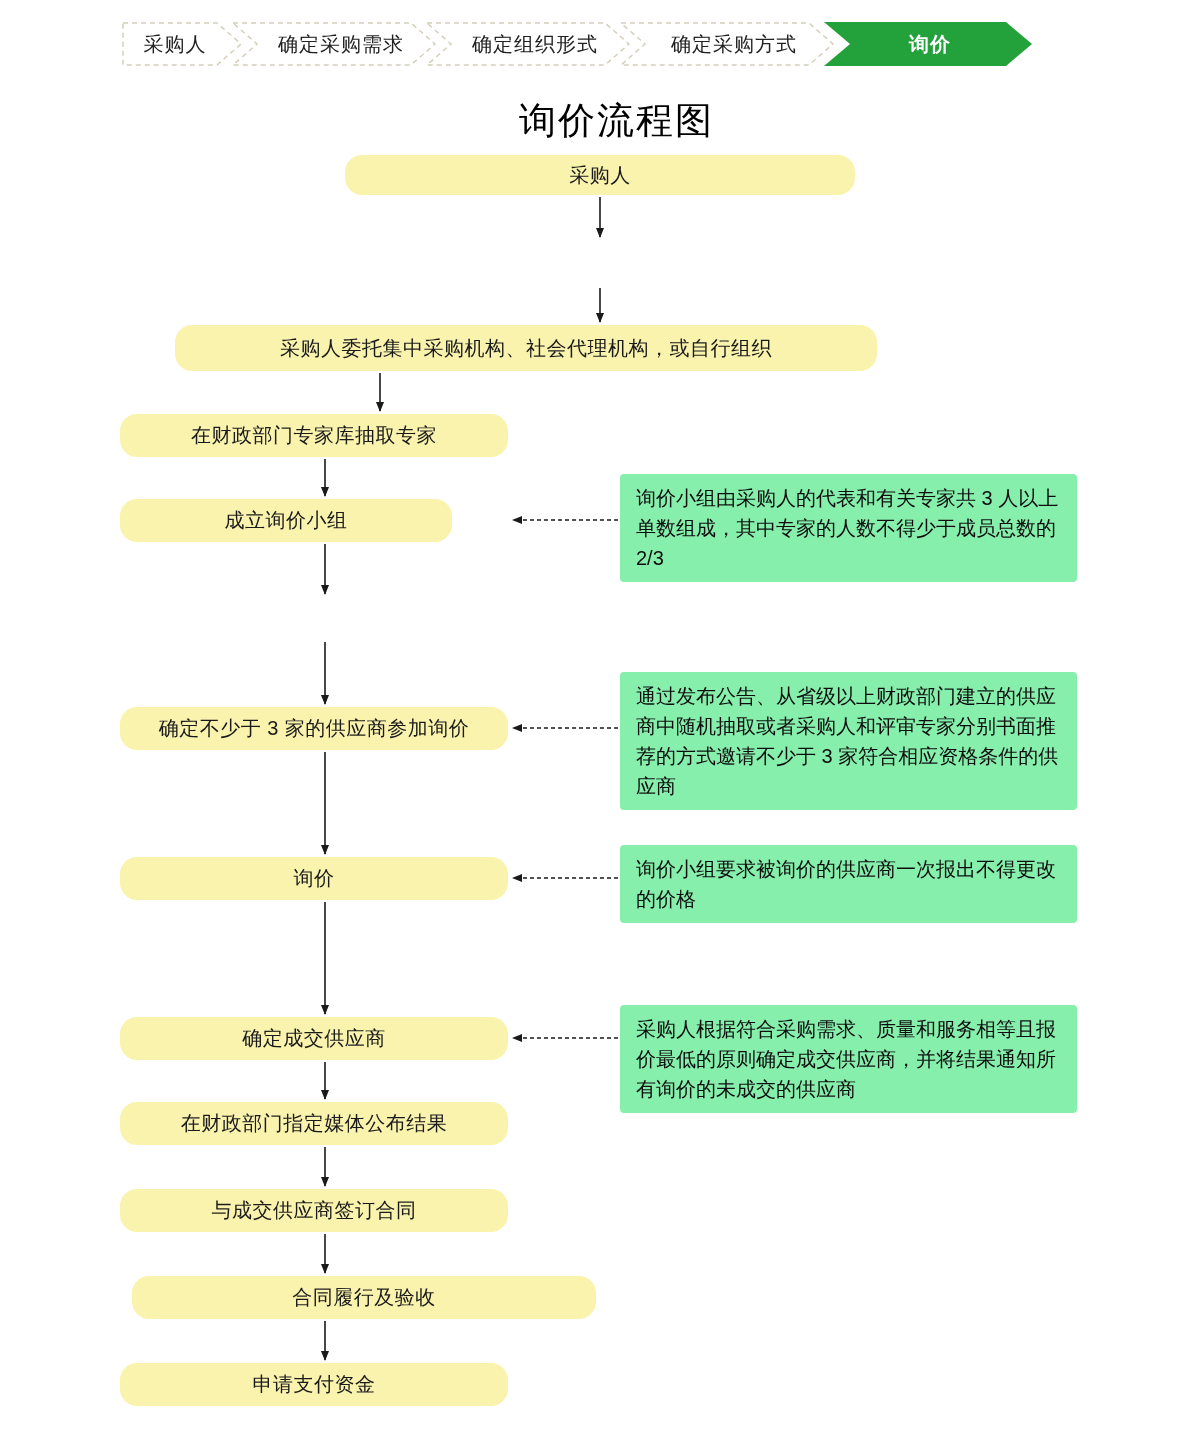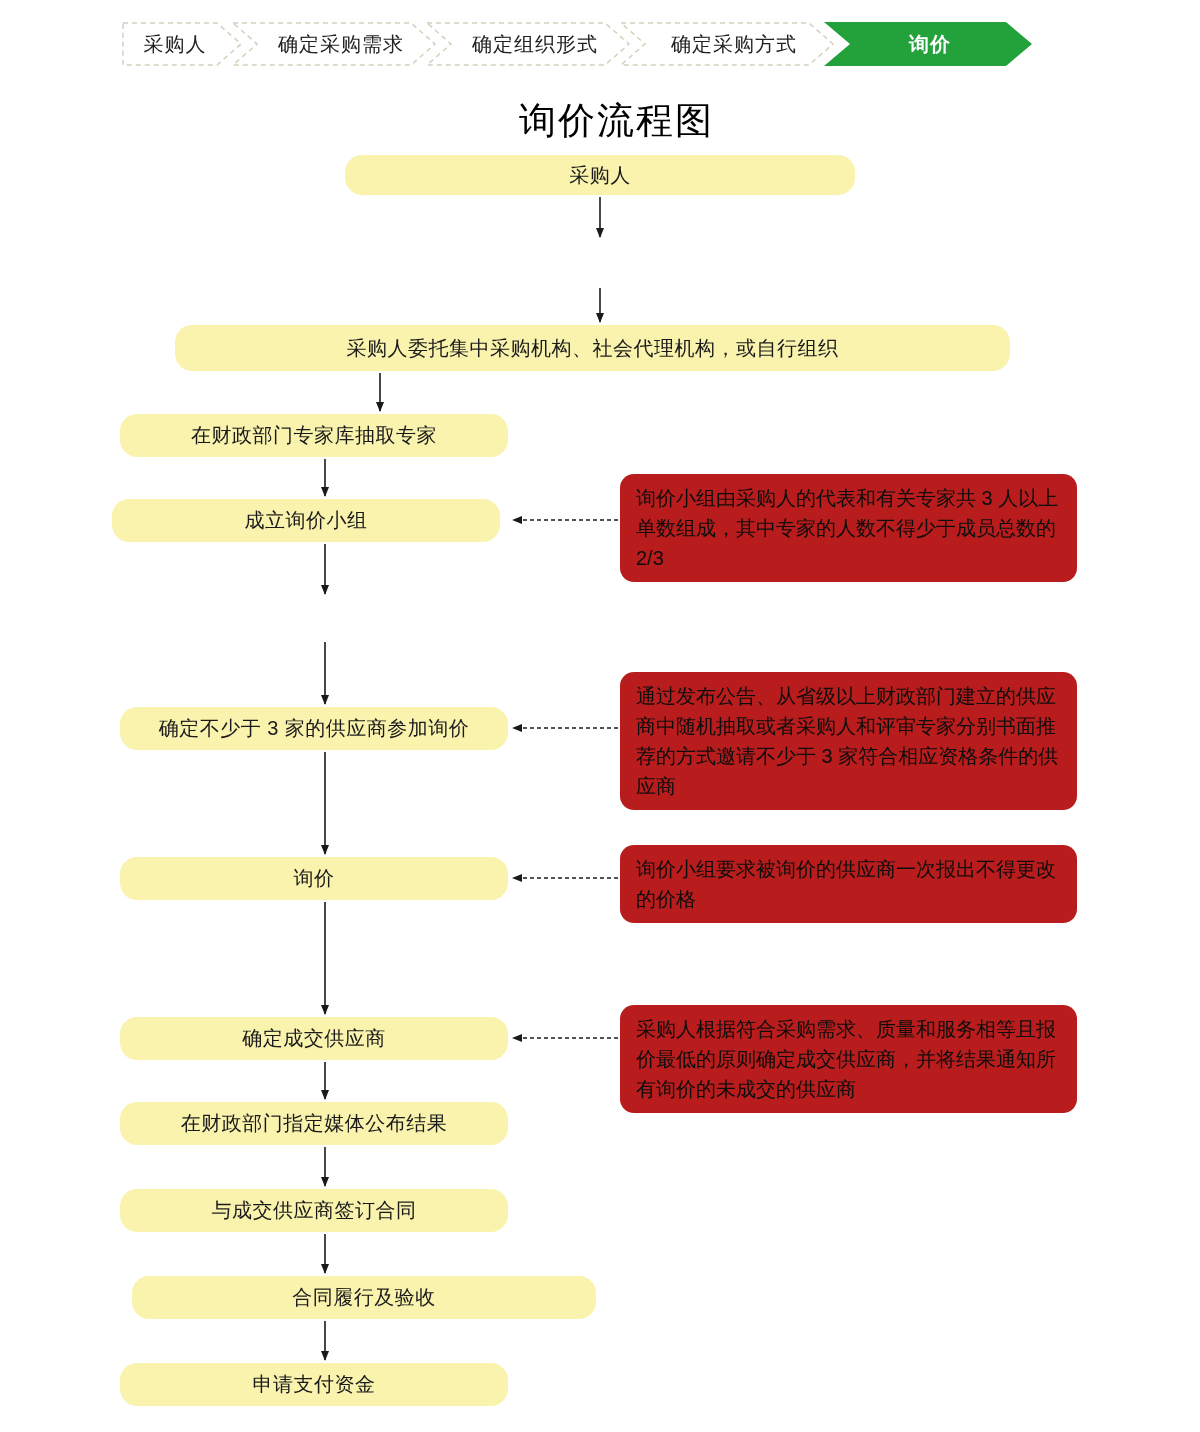--- a/index.html
+++ b/index.html
@@ -24,21 +24,21 @@
     font-size:37px;font-weight:normal;color:#000;letter-spacing:2px;
   }
   
   .step{
     position:absolute;background:#FAF3AE;border-radius:17px;
     display:flex;align-items:center;justify-content:center;
     font-size:20px;color:#1a1a1a;letter-spacing:.5px;white-space:nowrap;
   }
   
   .note{
-    position:absolute;background:#b91c1c;border-radius:14px;
+    position:absolute;background:#86efac;border-radius:4px;
     padding:9px 16px;font-size:20px;line-height:1.5;color:#0d0d0d;box-sizing:border-box;
   }
 </style>
 </head>
 <body>
 
 <div class="canvas">
 
   <svg class="arrow-layer" width="1200" height="1432" viewBox="0 0 1200 1432">
     <defs>
@@ -93,23 +93,23 @@
   <div class="crumb active" style="left:824px;width:208px">
     <svg width="208" height="44">
       <path d="M0,0 L182,0 L208,22 L182,44 L0,44 L26,22 Z" fill="#23A13B"></path>
     </svg>
     <span class="lbl">询价</span>
   </div>
 
   <h1 class="title">询价流程图</h1>
 
   <div class="step" style="left:345px;top:155px;width:510px;height:40px">采购人</div>
-  <div class="step" style="left:175px;top:325px;width:835px;height:46px">采购人委托集中采购机构、社会代理机构，或自行组织</div>
+  <div class="step" style="left:175px;top:325px;width:702px;height:46px">采购人委托集中采购机构、社会代理机构，或自行组织</div>
   <div class="step" style="left:120px;top:414px;width:388px;height:43px">在财政部门专家库抽取专家</div>
-  <div class="step" style="left:112px;top:499px;width:388px;height:43px">成立询价小组</div>
+  <div class="step" style="left:120px;top:499px;width:332px;height:43px">成立询价小组</div>
   <div class="step" style="left:120px;top:707px;width:388px;height:43px">确定不少于 3 家的供应商参加询价</div>
   <div class="step" style="left:120px;top:857px;width:388px;height:43px">询价</div>
   <div class="step" style="left:120px;top:1017px;width:388px;height:43px">确定成交供应商</div>
   <div class="step" style="left:120px;top:1102px;width:388px;height:43px">在财政部门指定媒体公布结果</div>
   <div class="step" style="left:120px;top:1189px;width:388px;height:43px">与成交供应商签订合同</div>
   <div class="step" style="left:132px;top:1276px;width:464px;height:43px">合同履行及验收</div>
   <div class="step" style="left:120px;top:1363px;width:388px;height:43px">申请支付资金</div>
 
   <div class="note" style="left:620px;top:474px;width:457px">询价小组由采购人的代表和有关专家共 3 人以上单数组成，其中专家的人数不得少于成员总数的 2/3</div>
   <div class="note" style="left:620px;top:672px;width:457px">通过发布公告、从省级以上财政部门建立的供应商中随机抽取或者采购人和评审专家分别书面推荐的方式邀请不少于 3 家符合相应资格条件的供应商</div>

